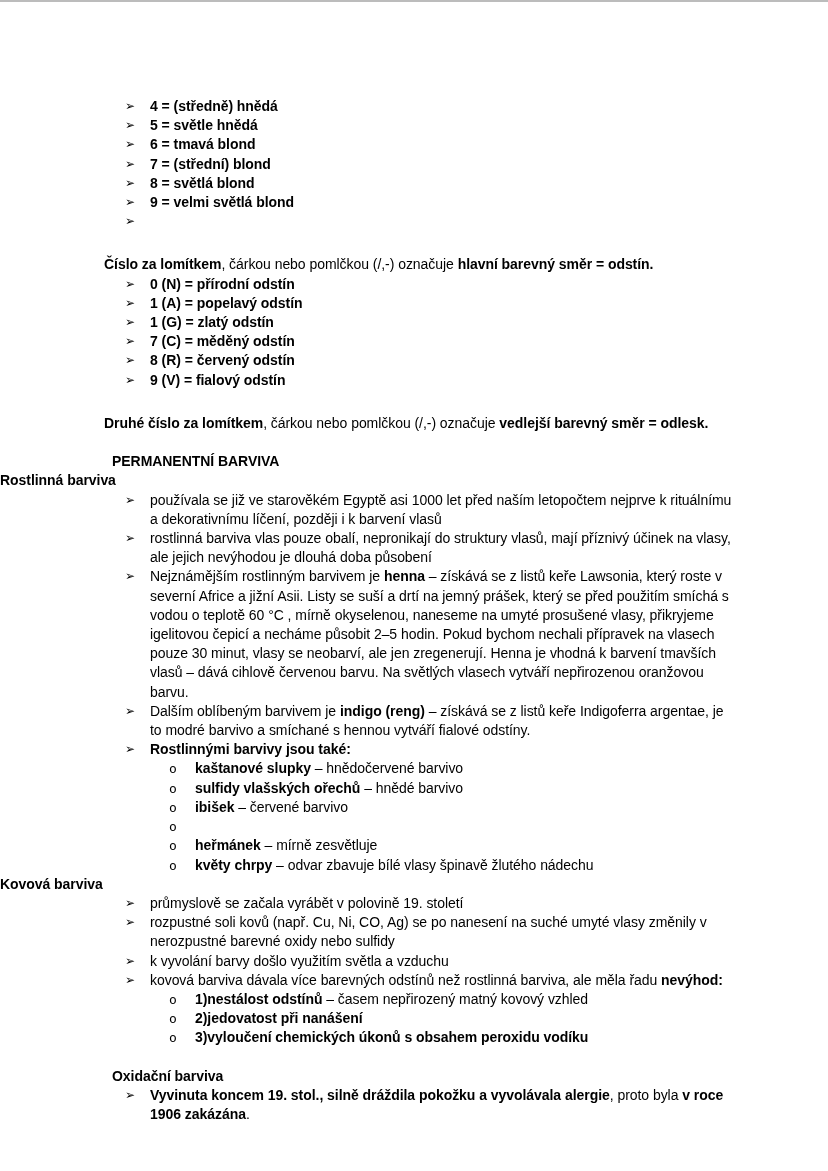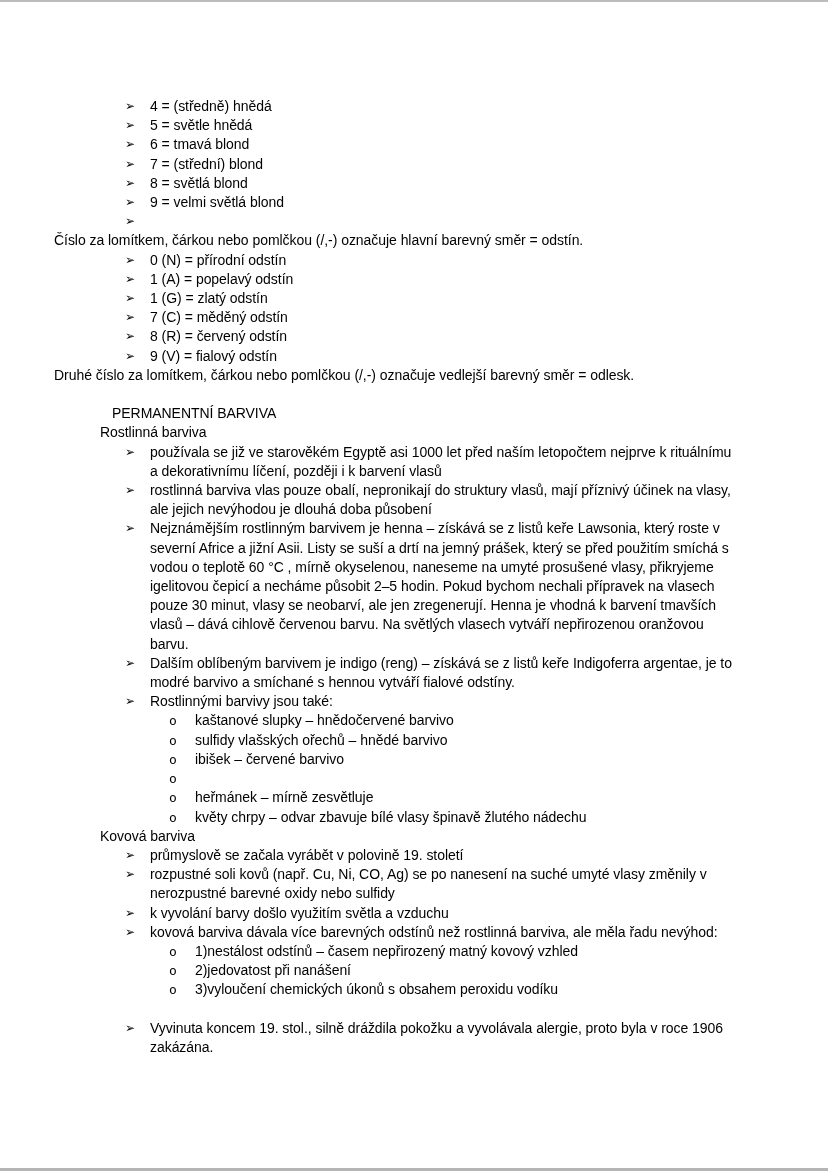--- a/index.html
+++ b/index.html
@@ -13,30 +13,30 @@
     border-bottom: 3px solid #b5b5b5;
     padding-top: 95px;
     padding-bottom: 60px;
     font-family: "Liberation Sans", sans-serif;
     font-size: 14px;
     line-height: 19.2px;
     color: #000000;
     letter-spacing: -0.05px;
   }
   .line { padding-right: 90px; }
-  .p  { padding-left: 54px; }
+  .p  { padding-left: 104px; margin-top: 24px; }
   .h1 { padding-left: 112px;  font-weight: bold; }
-  .h2 { padding-left: 100px; font-weight: bold; }
+  .h2 { font-weight: bold; }
   .li1 { padding-left: 125px; display: flex; }
   .li2 { padding-left: 169px; display: flex; }
   .marker { flex: 0 0 25px; }
   .li1 .marker { font-size: 12px; line-height: 19.2px; }
   .li2 .marker { flex: 0 0 26px; font-family: "DejaVu Sans Mono", monospace; font-size: 13px; }
   .text { flex: 1; }
-  .b { font-weight: normal; }
+  .b { font-weight: bold; }
   .gap { height: 19.2px; }
 </style>
 </head>
 <body>
 
 <div class="page">
   <div>
       <div class="line li1">
         <span class="marker">➢</span>
         <span class="text"><span class="b">4 = (středně) hnědá</span></span>
@@ -159,18 +159,19 @@
       </div>
       <div class="line li2">
         <span class="marker">o</span>
         <span class="text"><span class="b">2)jedovatost při nanášení</span></span>
       </div>
       <div class="line li2">
         <span class="marker">o</span>
         <span class="text"><span class="b">3)vyloučení chemických úkonů s obsahem peroxidu vodíku</span></span>
       </div>
       <div class="line gap"></div>
+      <div class="line h1"><span class="text"><span class="b">Oxidační barviva</span></span></div>
       <div class="line li1">
         <span class="marker">➢</span>
         <span class="text"><span class="b">Vyvinuta koncem 19. stol., silně dráždila pokožku a vyvolávala alergie</span><span>, proto byla </span><span class="b">v roce 1906 zakázána</span><span>.</span></span>
       </div>
     </div>
 </div>
 
 </body></html>

